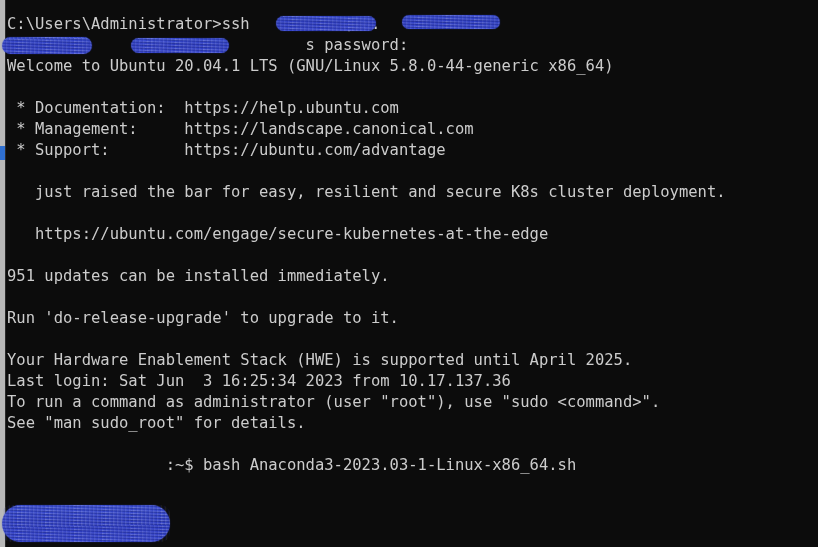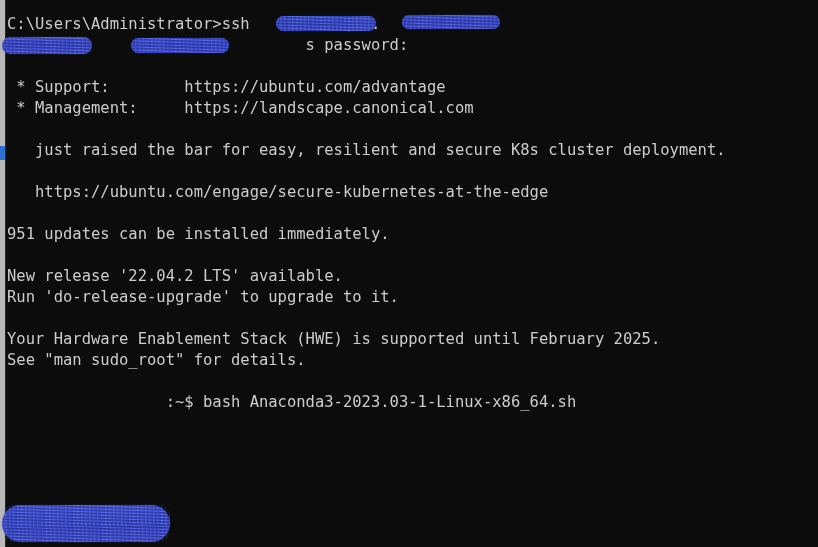--- a/index.html
+++ b/index.html
@@ -99,34 +99,37 @@
 
 <div id="terminal">
 
   <div id="scrollbar">
     <div id="scrollbar-thumb"></div>
   </div>
 
   <div id="screen">
     <div class="line">C:\Users\Administrator&gt;ssh          @10.            </div>
     <div class="line">              @10.              s password:</div>
+    <div class="line">Welcome to Ubuntu 20.04.1 LTS (GNU/Linux 5.8.0-44-generic x86_64)</div>
     <div class="line blank"></div>
+    <div class="line"> * Documentation:  https://help.ubuntu.com</div>
+    <div class="line"> * Management:     https://landscape.canonical.com</div>
     <div class="line"> * Support:        https://ubuntu.com/advantage</div>
-    <div class="line"> * Management:     https://landscape.canonical.com</div>
     <div class="line blank"></div>
     <div class="line">   just raised the bar for easy, resilient and secure K8s cluster deployment.</div>
     <div class="line blank"></div>
     <div class="line">   https://ubuntu.com/engage/secure-kubernetes-at-the-edge</div>
     <div class="line blank"></div>
     <div class="line">951 updates can be installed immediately.</div>
     <div class="line blank"></div>
-    <div class="line">New release '22.04.2 LTS' available.</div>
     <div class="line">Run 'do-release-upgrade' to upgrade to it.</div>
     <div class="line blank"></div>
-    <div class="line">Your Hardware Enablement Stack (HWE) is supported until February 2025.</div>
+    <div class="line">Your Hardware Enablement Stack (HWE) is supported until April 2025.</div>
+    <div class="line">Last login: Sat Jun  3 16:25:34 2023 from 10.17.137.36</div>
+    <div class="line">To run a command as administrator (user "root"), use "sudo &lt;command&gt;".</div>
     <div class="line">See "man sudo_root" for details.</div>
     <div class="line blank"></div>
 
     <div class="line"><span class="seg c-green">                 </span><span class="seg c-white">:~$ </span><span class="seg c-white">bash Anaconda3-2023.03-1-Linux-x86_64.sh</span></div>
   </div>
 
   <div class="redaction" style="left:276px; top:16px;  width:100px; height:15px;"></div>
   <div class="redaction" style="left:402px; top:15px;  width:98px;  height:14px;"></div>
   <div class="redaction" style="left:2px;   top:37px;  width:90px;  height:17px;"></div>
   <div class="redaction" style="left:131px; top:38px;  width:98px;  height:15px;"></div>

